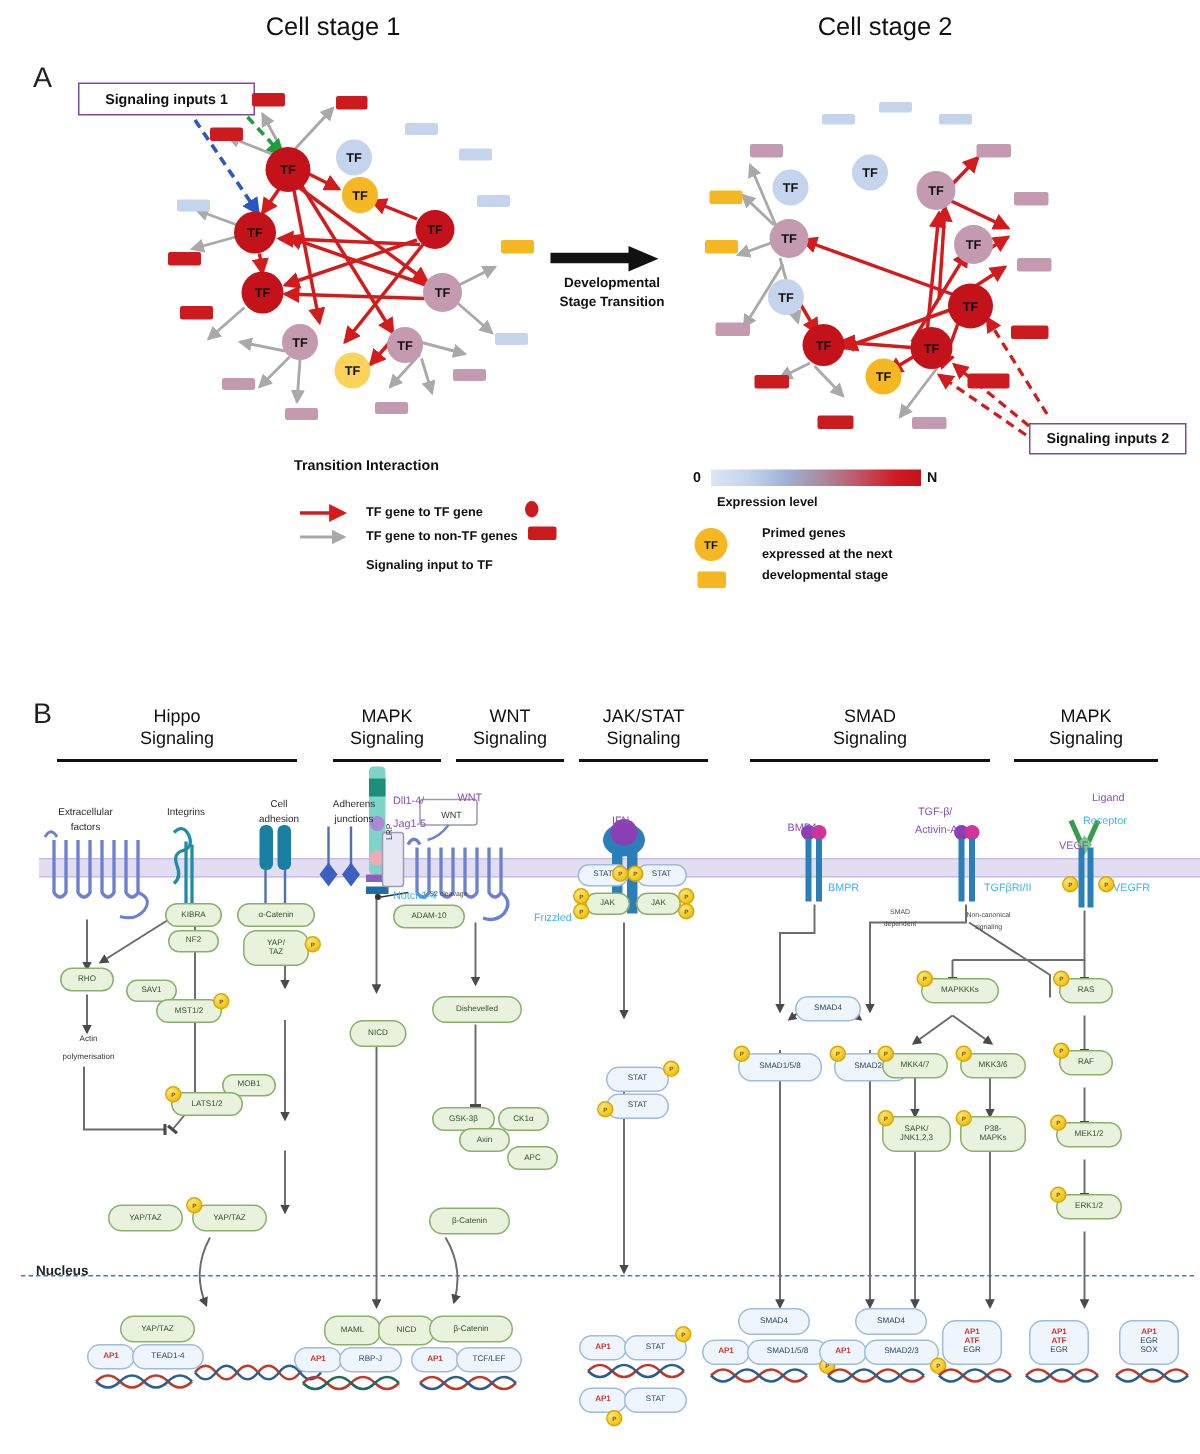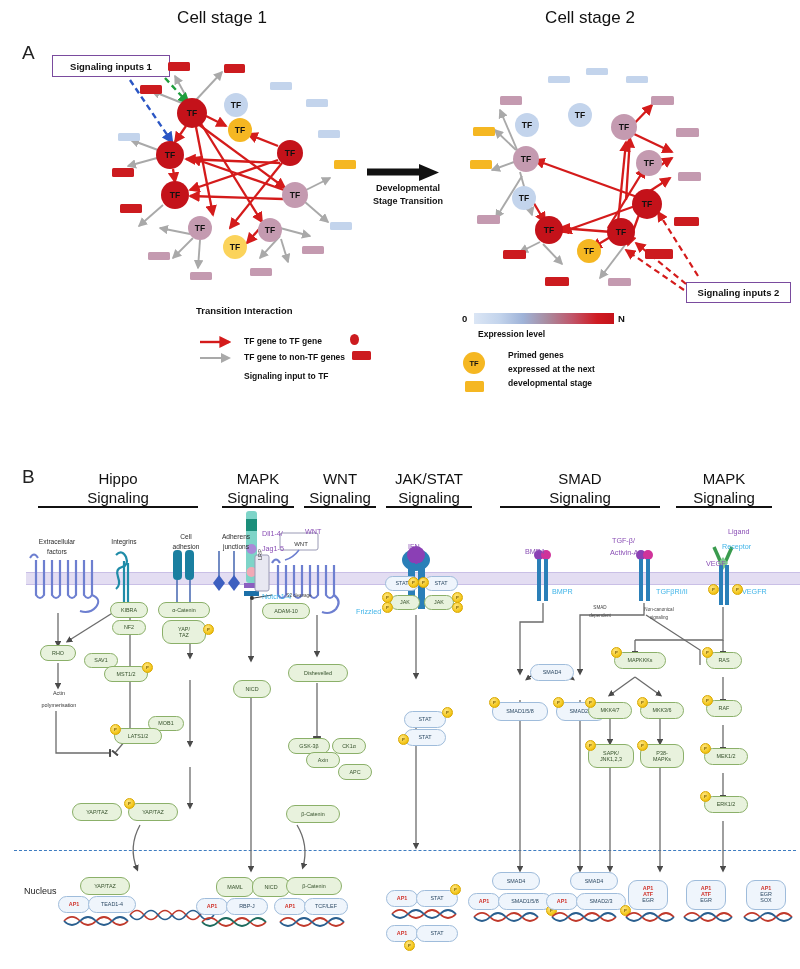--- a/index.html
+++ b/index.html
@@ -29,21 +29,21 @@
   .leg-title{font-size:9.5px;font-weight:bold;color:#111;}
   .leg-txt{font-size:8.5px;font-weight:bold;color:#111;}
   .leg-txt2{font-size:8.5px;font-weight:bold;color:#111;line-height:1.35;}
   .grad-bar{
     width:140px;height:11px;
     background:linear-gradient(to right,#dbe6f5 0%,#c3d4ec 18%,#9fb3d8 35%,#a98ca0 52%,#c0566a 70%,#cf1b22 88%,#c4121a 100%);
   }
   .scale-end{font-size:9.5px;font-weight:bold;color:#111;}
   
   .pathway-title{
-    font-size:15px;text-align:center;line-height:1.25;color:#111;
+    font-size:12px;text-align:center;line-height:1.25;color:#111;
   }
   .path-rule{height:2.2px;background:#111;}
   .memb-band{
     position:absolute;height:11px;left:26px;right:0;
     background:#e3ddf2;border-top:1.2px solid #c9bfe6;border-bottom:1.2px solid #c9bfe6;
   }
   .nuc-line{
     position:absolute;height:0;border-top:1.8px dashed #3e7cc0;left:14px;right:4px;
   }
   .nuc-label{font-size:9px;color:#222;}
@@ -313,21 +313,21 @@
 
 <div class="abs pathway-title" style="left:676px;top:470px;width:96px;">
   <div>MAPK</div>
   <div>Signaling</div>
 </div>
 <div class="abs path-rule" style="left:676px;top:506px;width:96px;"></div>
 
 <div class="memb-band" style="top:572px;"></div>
 
 <div class="nuc-line" style="top:850px;"></div>
-<div class="abs nuc-label" style="left:24px;top:886px;">Nucleus</div>
+<div class="abs nuc-label" style="left:24px;top:842px;font-weight:bold;">Nucleus</div>
 
 <svg class="abs" style="left:0;top:455px;" width="800" height="514">
   <defs>
     <marker id="pb-arrow" markerWidth="5" markerHeight="5" refX="3" refY="2.5" orient="auto">
       <path d="M0,0 L5,2.5 L0,5 z" fill="#4a4a4a"></path>
     </marker>
     <marker id="pb-bar" markerWidth="6" markerHeight="6" refX="1" refY="3" orient="auto">
       <path d="M1,0 L1,6" stroke="#4a4a4a" stroke-width="1.6"></path>
     </marker>
   </defs>

